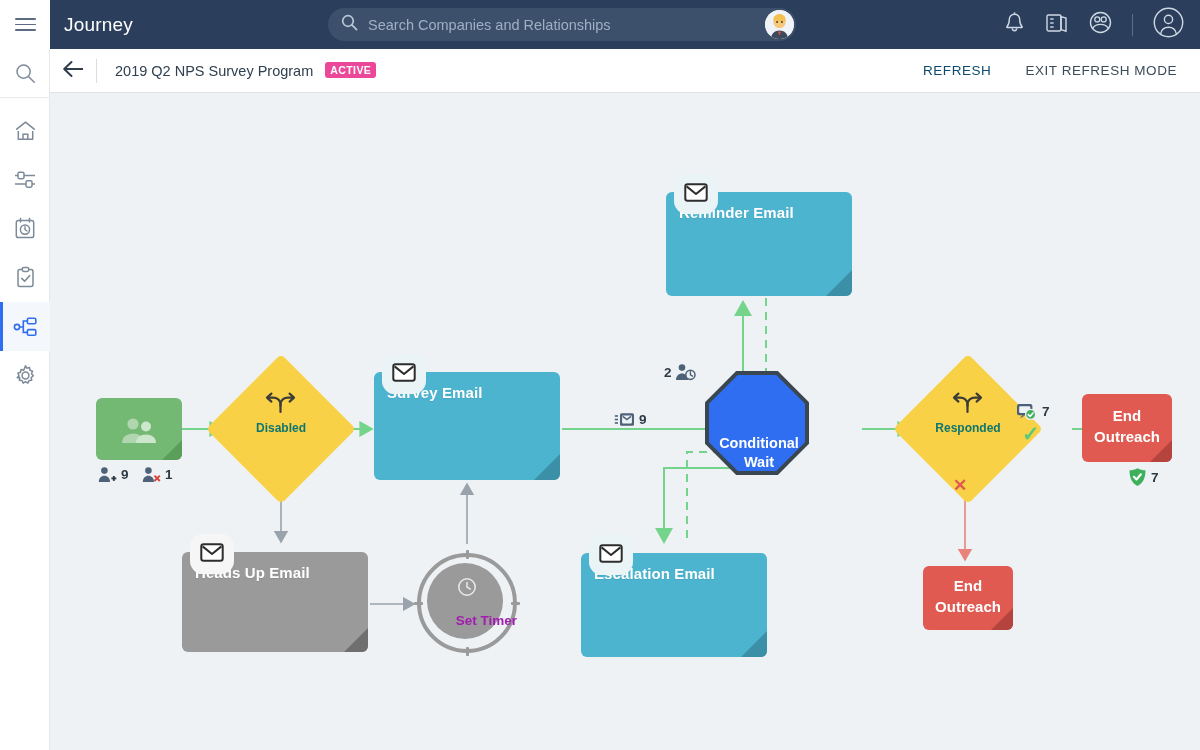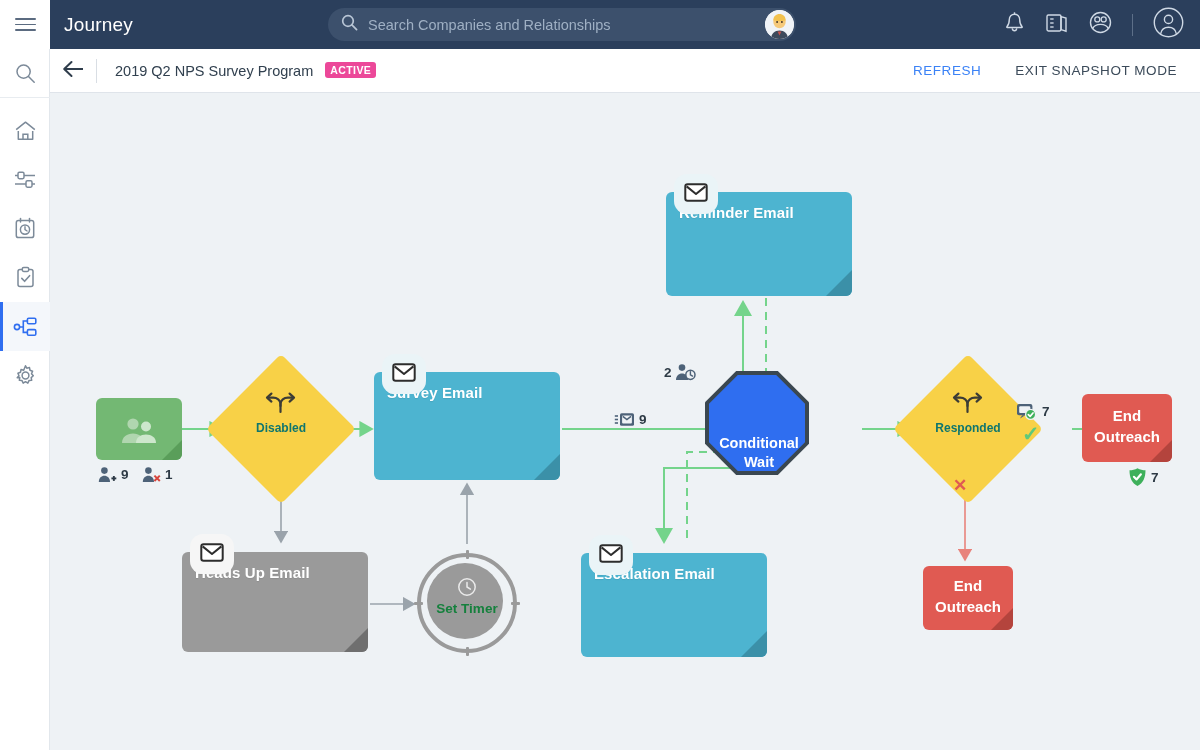--- a/index.html
+++ b/index.html
@@ -98,21 +98,21 @@
     background: #ec4899; color: #fff; font-size: 10.5px; font-weight: bold;
     letter-spacing: .4px; padding: 2px 5px 2px 5px; border-radius: 3px;
   }
   .subbar-actions {
     margin-left: auto; display: flex; align-items: center; gap: 0;
   }
   .act {
     font-size: 13.5px; letter-spacing: .55px; cursor: pointer;
     padding: 0 17px;
   }
-  .act.refresh { color: #3b82f6; }
+  .act.refresh { color: #0c4a6e; }
   .act.exit { color: #3c4b5a; margin-right: 6px; }
 
   
   .canvas {
     position: absolute; left: 50px; top: 94px;
     width: 1150px; height: 656px; background: #eef2f5;
     overflow: hidden;
   }
   .edges { position: absolute; left: 0; top: 0; width: 1150px; height: 656px; }
 
@@ -175,22 +175,22 @@
   
   .timer-outer {
     position: absolute; width: 100px; height: 100px; border-radius: 50%;
     border: 4px solid #9a9a9a; background: transparent;
   }
   .timer-inner {
     position: absolute; left: 10px; top: 10px;
     width: 76px; height: 76px; border-radius: 50%; background: #9a9a9a;
   }
   .timer-text {
-    position: absolute; width: 100px; text-align: center; top: 48px;
-    font-size: 13.5px; font-weight: bold; color: #15803d;
+    position: absolute; width: 100px; text-align: right; top: 60px;
+    font-size: 13.5px; font-weight: bold; color: #a21caf;
   }
   .timer-clock { position: absolute; left: 40px; top: 24px; }
   .tick { position: absolute; background: #9a9a9a; border-radius: 1px; }
 
   
   .stat {
     position: absolute; display: flex; align-items: center; gap: 3px;
     font-size: 13.5px; font-weight: bold; color: #2d3a45;
     white-space: nowrap;
   }
@@ -348,21 +348,21 @@
         </svg>
       </span>
     </div>
     <div class="vline"></div>
     <div class="prog-title">
       <span>2019 Q2 NPS Survey Program</span>
       <span class="badge-active">ACTIVE</span>
     </div>
     <div class="subbar-actions">
       <span class="act refresh">REFRESH</span>
-      <span class="act exit">EXIT SNAPSHOT MODE</span>
+      <span class="act exit">EXIT REFRESH MODE</span>
     </div>
   </div>
 
   <div class="canvas">
 
     <svg class="edges">
       <defs>
         <marker id="agreen" markerWidth="9" markerHeight="9" refX="7" refY="4.5" orient="auto">
           <path d="M0 0 L8 4.5 L0 9 z" fill="#74d48b"></path>
         </marker>

